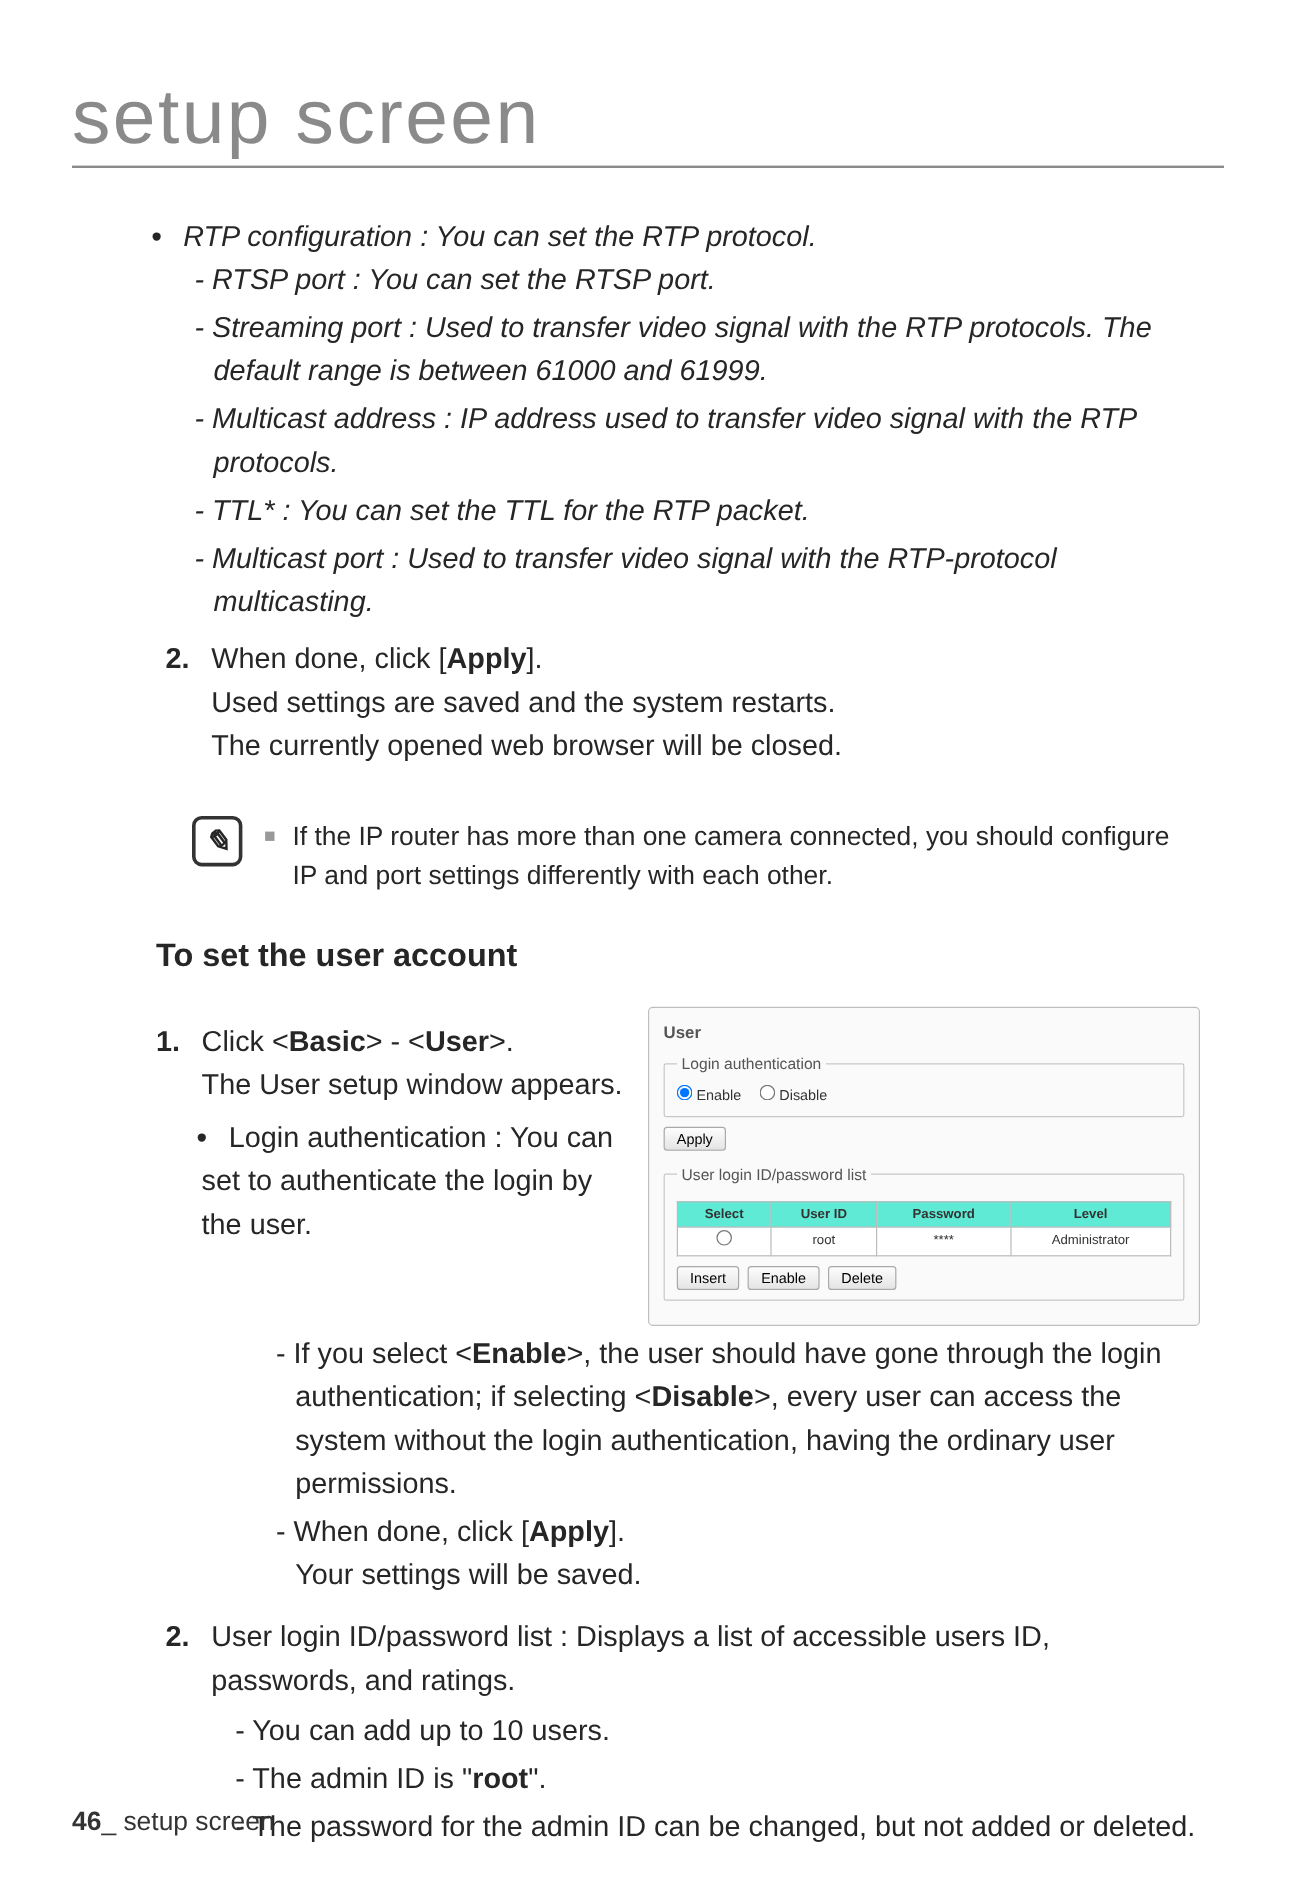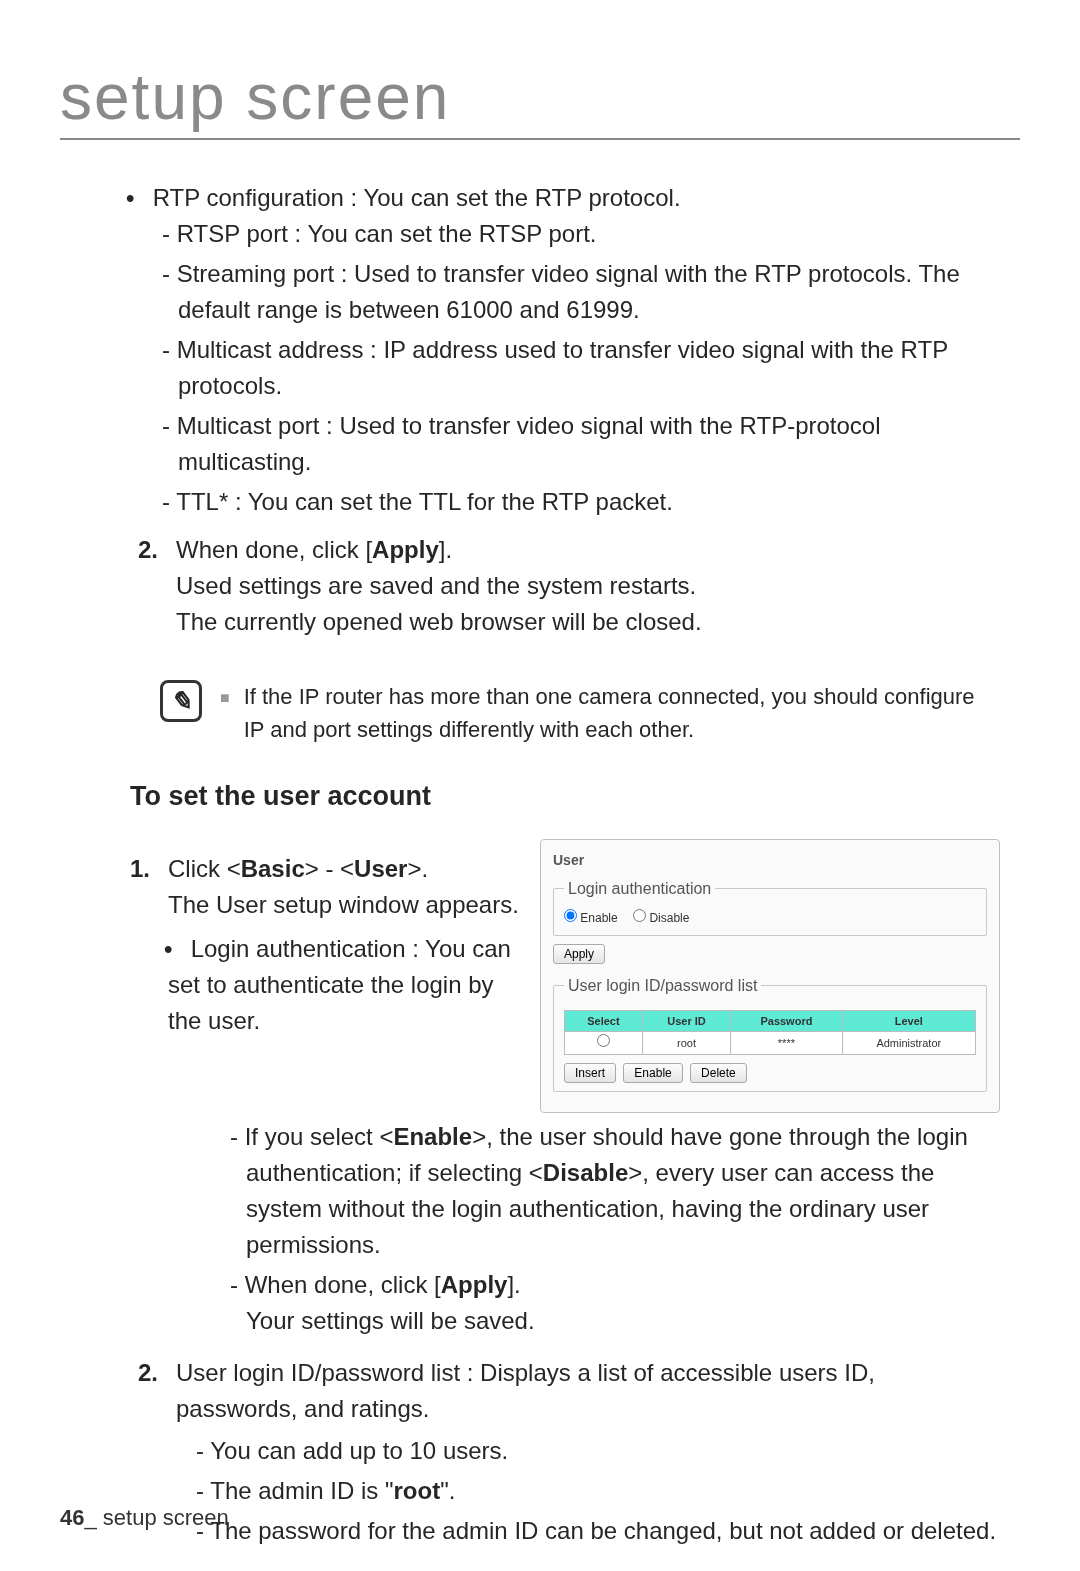--- a/index.html
+++ b/index.html
@@ -31,21 +31,21 @@
     line-height: 1.5;
   }
   ul.bullet { list-style: none; padding-left: 0; }
   ul.bullet > li::before {
     content: "•";
     display: inline-block;
     width: 20px;
     margin-left: -4px;
     font-weight: bold;
   }
-  .sub1 { padding-left: 40px; }
+  .sub1 { padding-left: 40px; font-style: italic; }
   .sub-dash { padding-left: 32px; }
   .sub-dash > div::before {
     content: "- ";
   }
   .sub-dash > div { text-indent: -16px; padding-left: 16px; margin-bottom: 4px;}
   .ol-row { display: flex; gap: 10px; margin-top: 12px; }
   .ol-num { font-weight: bold; min-width: 28px; }
   .ol-body { flex: 1; }
   .note-row {
     display: flex;
@@ -95,21 +95,21 @@
     font-family: Arial, sans-serif;
   }
   .panel .p-title { font-weight: bold; font-size: 14px; margin-bottom: 6px; color:#555; }
   fieldset {
     border: 1px solid #c8c8c8;
     border-radius: 2px;
     padding: 8px 10px;
     margin-bottom: 8px;
     font-size: 12px;
   }
-  legend { padding: 0 4px; color:#555; font-size:16px;}
+  legend { padding: 0 4px; color:#555; font-size:13px;}
   .radio-row label { margin-right: 12px; }
   .btn {
     font-size: 12px;
     background: linear-gradient(#fdfdfd,#e4e4e4);
     border: 1px solid #a9a9a9;
     border-radius: 3px;
     padding: 2px 10px;
     cursor: pointer;
     margin-right: 4px;
   }
@@ -133,22 +133,22 @@
 
 <div class="content">
 
   <ul class="bullet sub1">
     <li>
       <span>RTP configuration : You can set the RTP protocol.</span>
       <div class="sub-dash">
         <div>RTSP port : You can set the RTSP port.</div>
         <div>Streaming port : Used to transfer video signal with the RTP protocols. The default range is between 61000 and 61999.</div>
         <div>Multicast address : IP address used to transfer video signal with the RTP protocols.</div>
+        <div>TTL* : You can set the TTL for the RTP packet.</div>
         <div>Multicast port : Used to transfer video signal with the RTP-protocol multicasting.</div>
-        <div>TTL* : You can set the TTL for the RTP packet.</div>
       </div>
     </li>
   </ul>
 
   <div class="ol-row" style="margin-left:8px;">
     <div class="ol-num">2.</div>
     <div class="ol-body">
       <span>When done, click [</span><span class="bold">Apply</span><span>].</span><br>
       <span>Used settings are saved and the system restarts.</span><br>
       <span>The currently opened web browser will be closed.</span>

